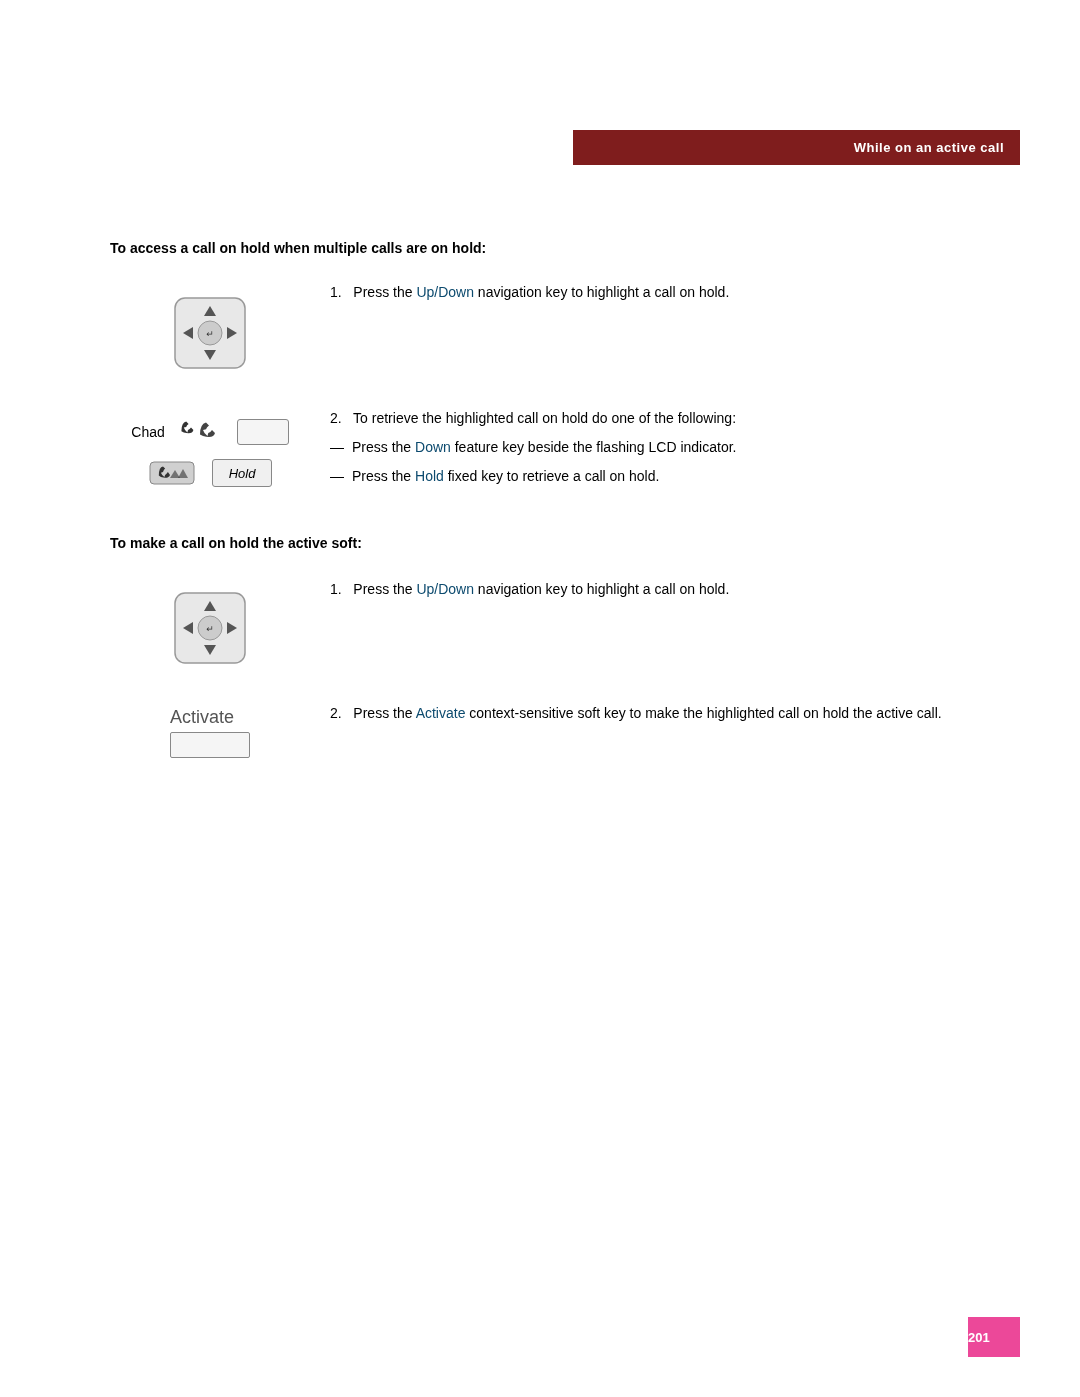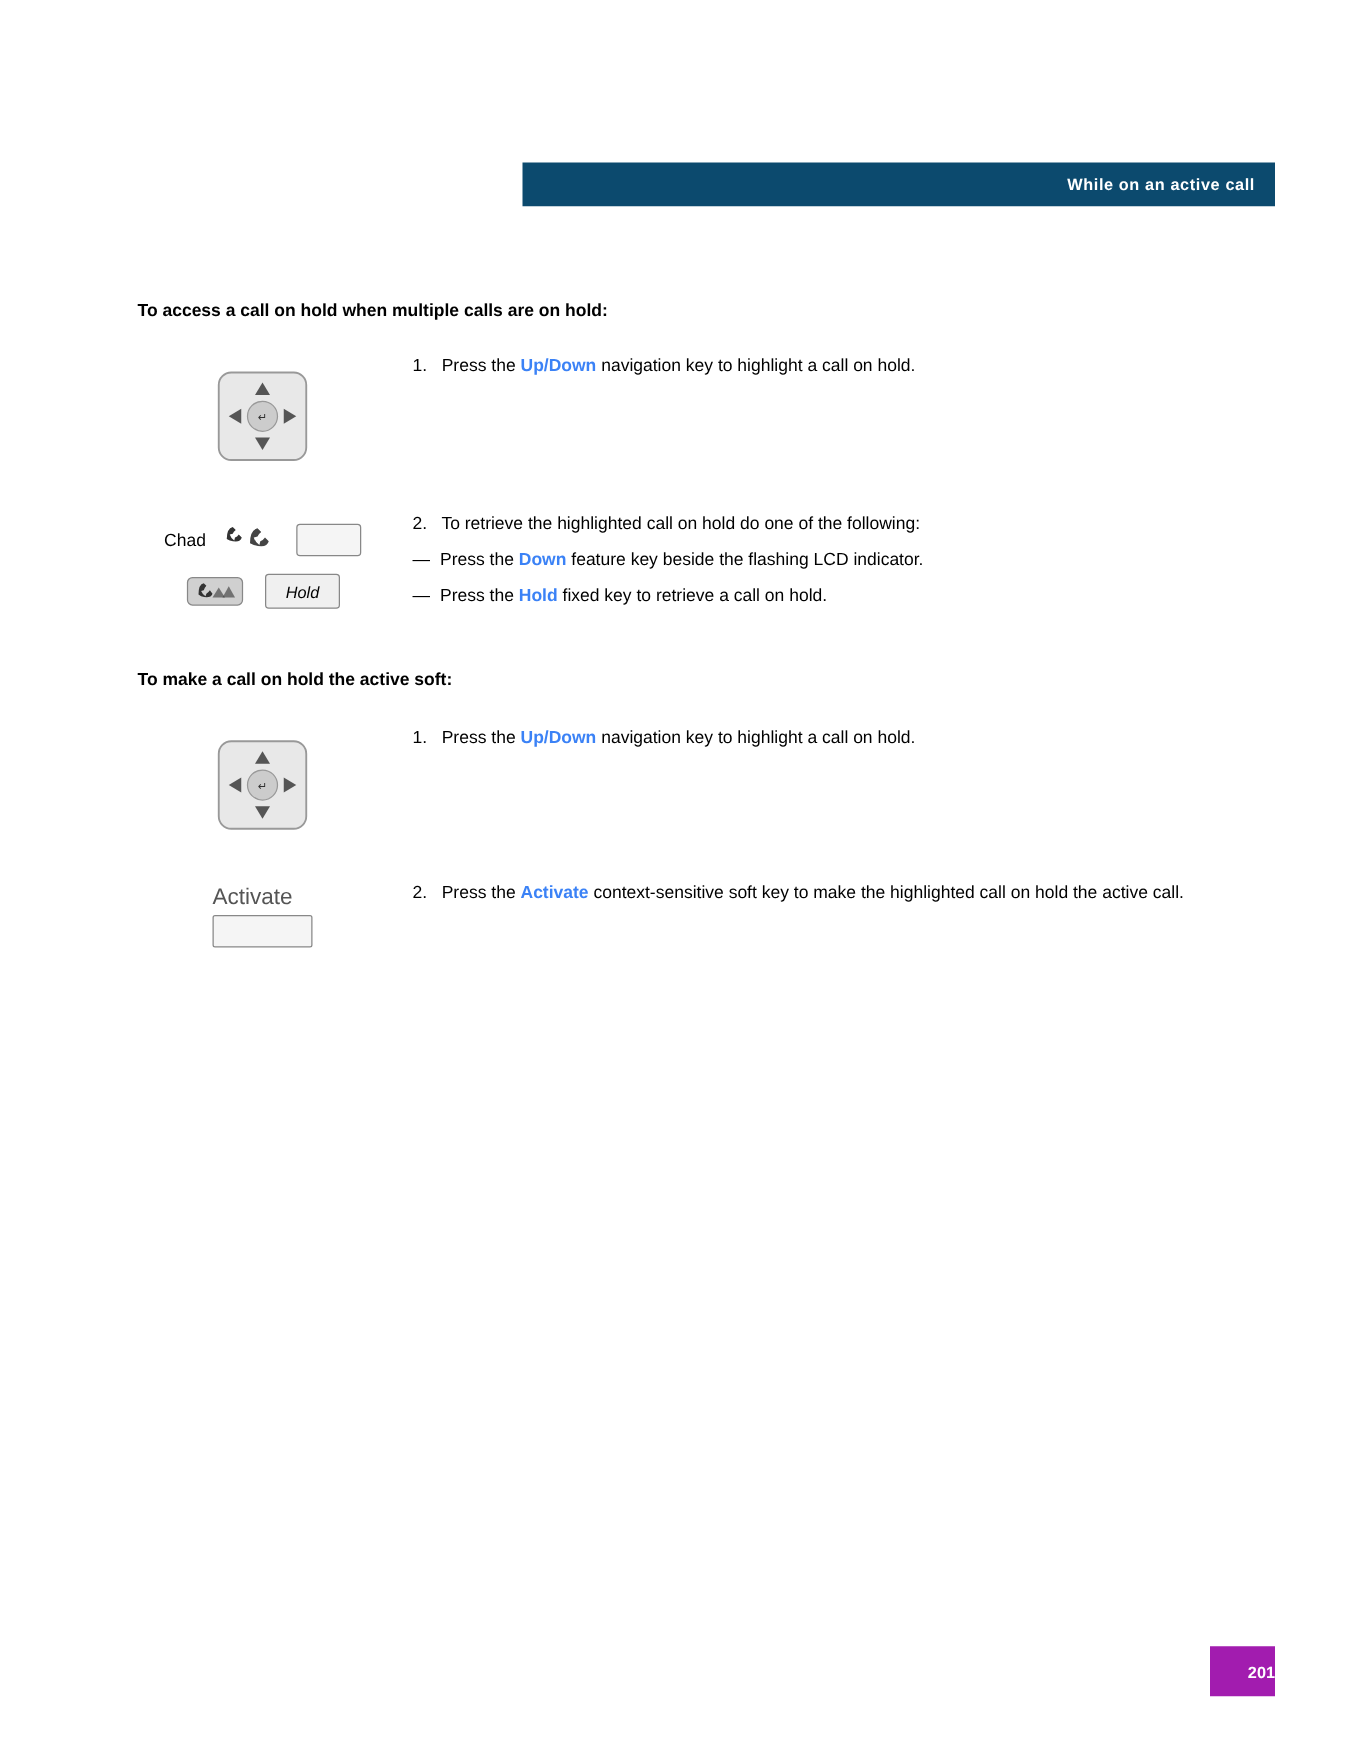--- a/index.html
+++ b/index.html
@@ -18,22 +18,22 @@
       min-height: 1397px;
       padding: 0;
       position: relative;
     }
 
     
     .header-bar {
       position: absolute;
       top: 130px;
       right: 60px;
-      width: 602px;
-      background-color: #0c4a6e;
+      width: 447px;
+      background-color: #7f1d1d;
       color: #ffffff;
       font-size: 13px;
       font-weight: bold;
       text-align: right;
       padding: 10px 16px;
       letter-spacing: 0.5px;
     }
 
     
     .main-content {
@@ -77,22 +77,22 @@
       font-size: 14px;
       margin-bottom: 6px;
     }
 
     .step-text {
       font-size: 14px;
       line-height: 1.5;
     }
 
     .blue-text {
-      color: #3b82f6;
-      font-weight: bold;
+      color: #0c4a6e;
+      font-weight: normal;
     }
 
     
     .nav-key-svg {
       width: 90px;
       height: 90px;
     }
 
     .chad-line {
       display: flex;
@@ -181,29 +181,29 @@
       line-height: 1.5;
       margin-top: 14px;
       margin-left: 0;
     }
 
     
     .page-number-box {
       position: absolute;
       bottom: 40px;
       right: 60px;
-      background-color: #a21caf;
+      background-color: #ec4899;
       color: #ffffff;
       font-size: 13px;
       font-weight: bold;
       width: 52px;
       height: 40px;
       display: flex;
       align-items: center;
-      justify-content: flex-end;
+      justify-content: flex-start;
     }
 
     
   </style>
 </head>
 <body>
 
 <div class="page-container">
 
   <div class="header-bar">

